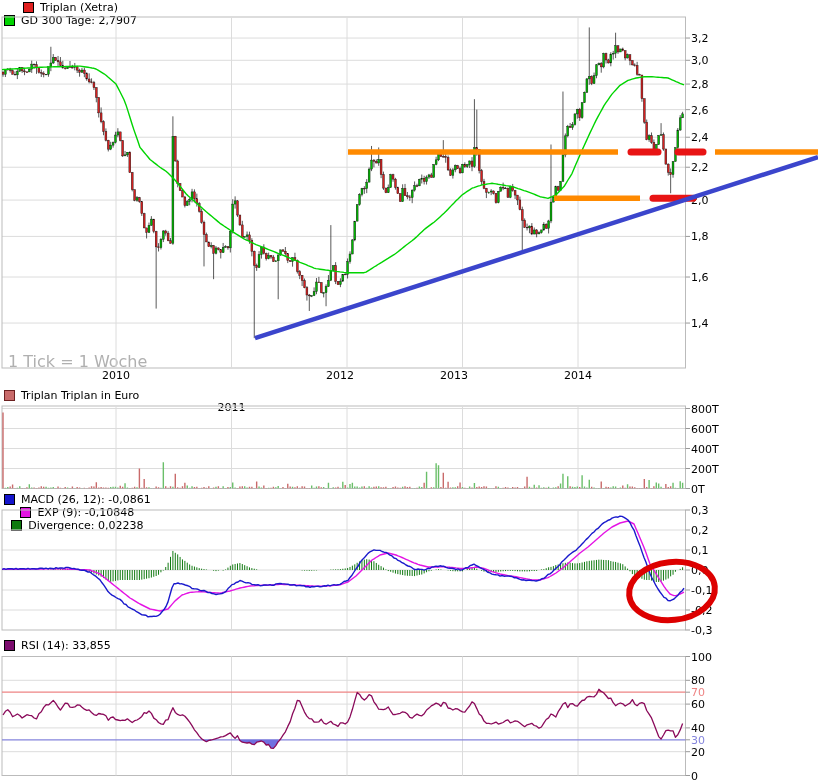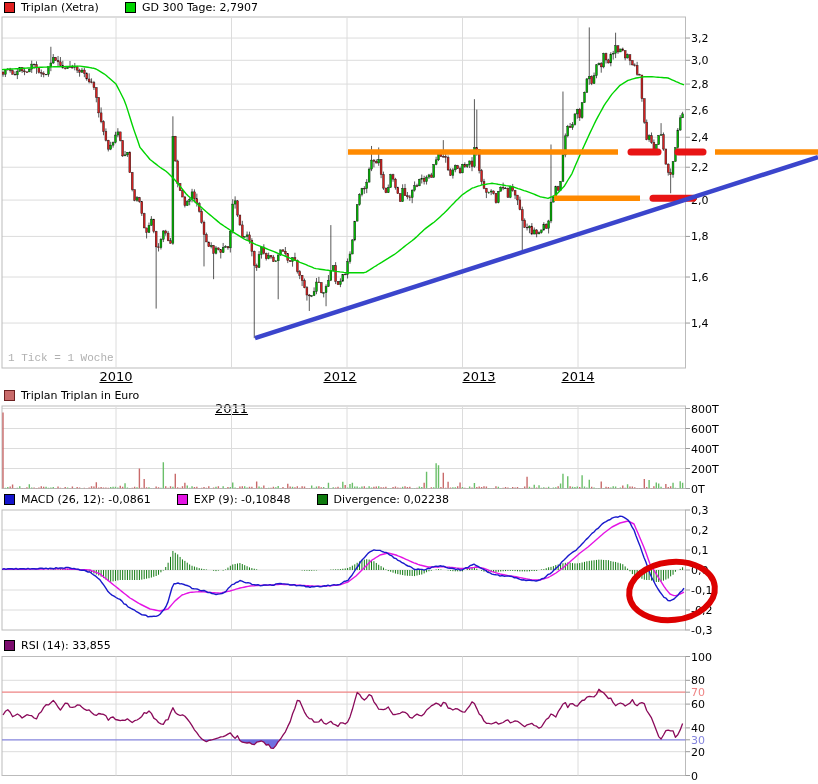--- a/index.html
+++ b/index.html
@@ -1,24 +1,24 @@
 <!DOCTYPE html>
 <html><head>
 <meta charset="utf-8">
 <style>
   html,body{margin:0;padding:0;background:#fff;}
   #stage{position:relative;width:818px;height:784px;background:#fff;overflow:hidden;
          font-family:"DejaVu Sans", sans-serif;}
   .legend-row{position:absolute;left:4px;display:flex;align-items:center;height:13px;
-              font-size:11px;color:#000;white-space:nowrap;}
+              font-size:11px;color:#000;white-space:nowrap;flex-direction:column;}
   .legend-item{display:flex;align-items:center;margin-right:26px;}
   .swatch{width:9px;height:9px;border:1px solid #000;margin-right:6px;flex:0 0 auto;}
-  .footnote{position:absolute;left:8px;top:352px;font-size:11px;color:#b0b0b0;font-family:Liberation Mono, monospace;}
+  .footnote{position:absolute;left:8px;top:352px;font-size:16px;color:#b0b0b0;}
   .xlabels{position:absolute;left:0;top:369px;width:818px;height:14px;}
-  .xlabels div{position:absolute;top:0;transform:translateX(-50%);font-size:13px;color:#000;text-decoration:underline;}
+  .xlabels div{position:absolute;top:0;transform:translateX(-50%);font-size:11px;color:#000;}
   svg{position:absolute;left:0;top:0;}
 </style>
 </head>
 <body>
 
 <div id="stage">
 
   <div class="legend-row" style="top:1px">
     <span class="legend-item">
       <span class="swatch" style="background: rgb(224, 32, 32);"></span>
@@ -29,21 +29,21 @@
       <span>GD 300 Tage: 2,7907</span>
     </span>
   </div>
 
   <div class="footnote">1 Tick = 1 Woche</div>
 
   <div class="xlabels">
       <div style="left: 116px;">2010</div>
       <div style="left: 231.5px; margin-top: 32px;">2011</div>
       <div style="left: 340px;">2012</div>
-      <div style="left: 479px;">2013</div>
+      <div style="left: 454px;">2013</div>
       <div style="left: 578px;">2014</div>
     </div>
 
   <div class="legend-row" style="top:389px">
     <span class="legend-item">
       <span class="swatch" style="border-color: rgb(107, 32, 32); background: rgb(201, 106, 106);"></span>
       <span>Triplan Triplan in Euro</span>
     </span>
   </div>
 

